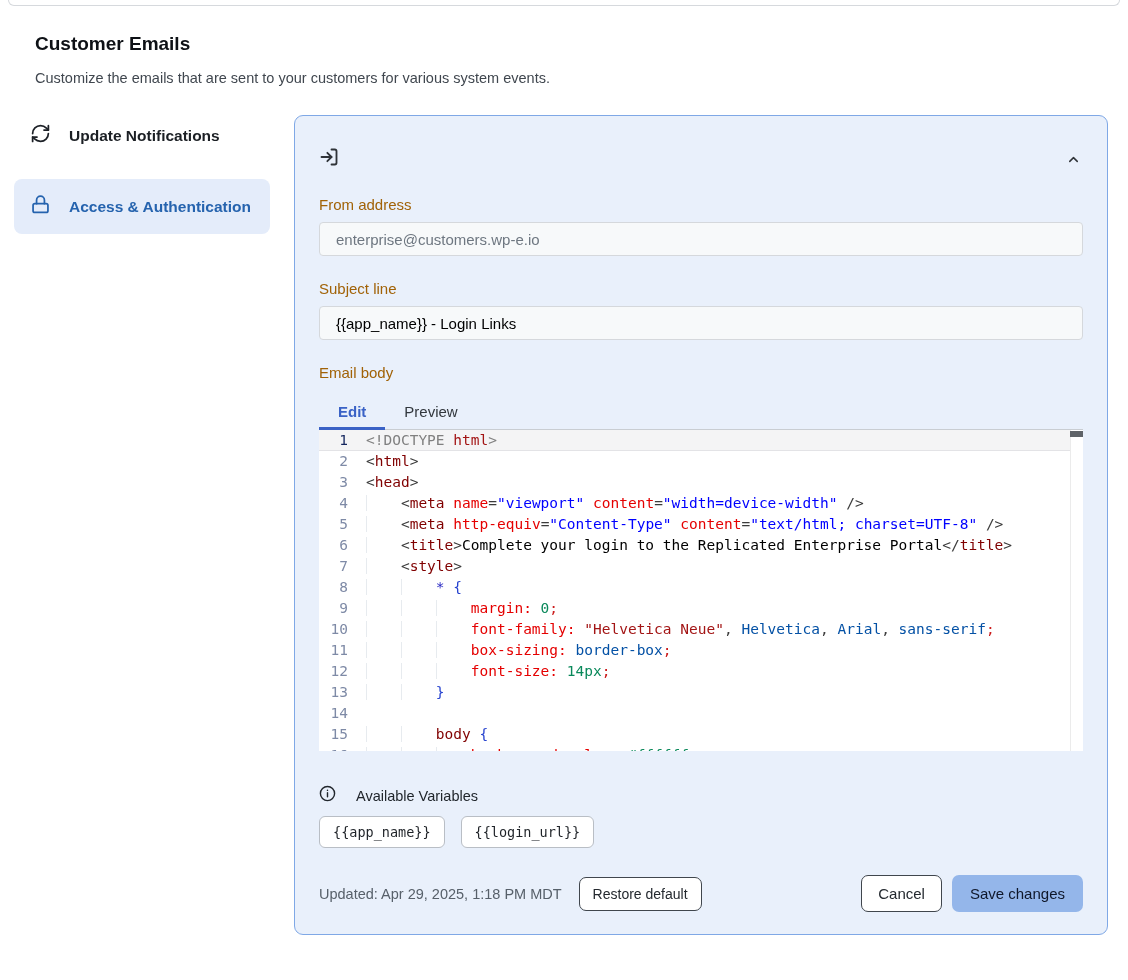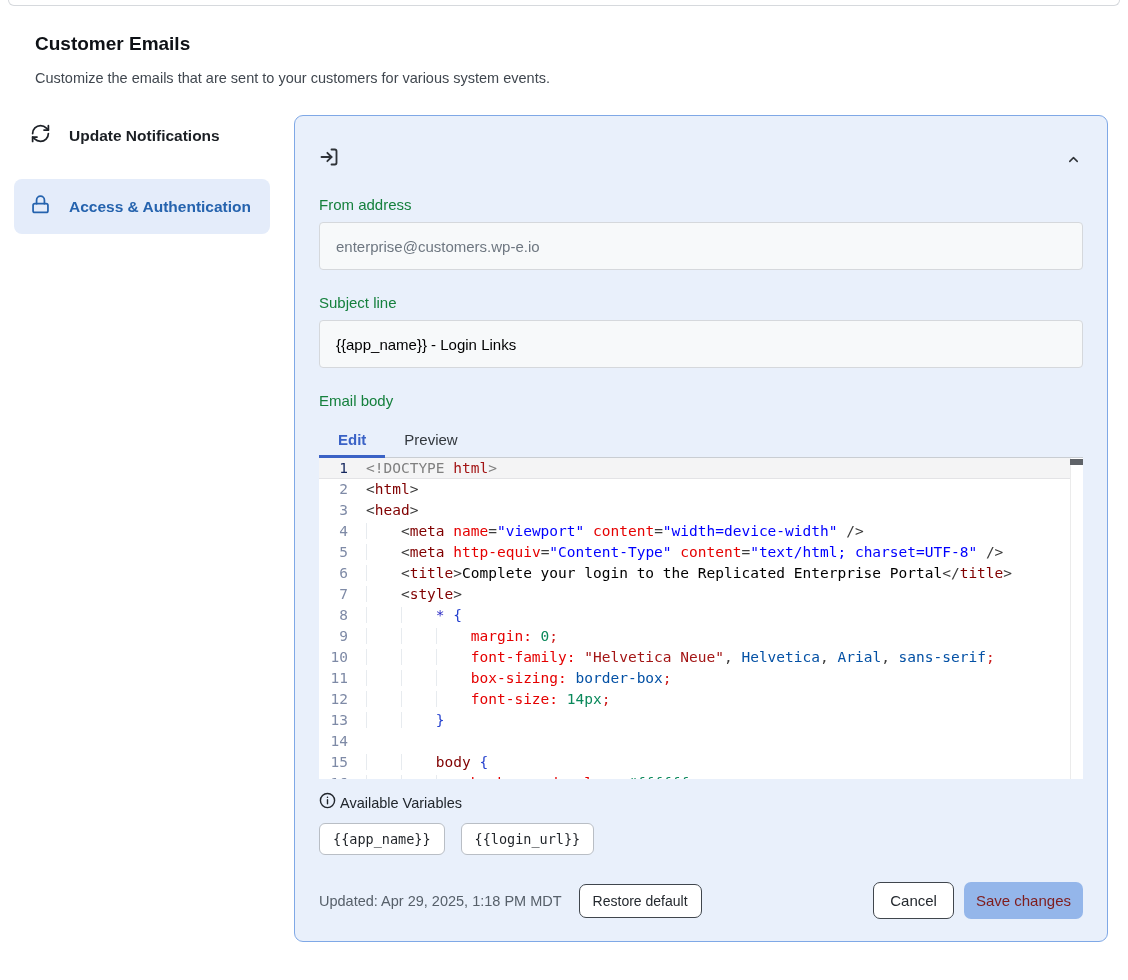--- a/index.html
+++ b/index.html
@@ -27,22 +27,22 @@
   
   .card { flex: 1; background: #e9f0fb; border: 1px solid #7fa8e6; border-radius: 9px;
     padding: 26px 24px 22px; }
 
   .card-header { display: flex; align-items: flex-start; gap: 13px; }
   .hdr-icon { margin-top: 5px; }
   .card-title { font-size: 17px; font-weight: 700; color: #22262c; }
   .card-subtitle { font-size: 15px; color: #5b6470; margin-top: 5px; }
   .collapse-btn { margin-left: auto; margin-top: 8px; background: none; border: none; cursor: pointer; padding: 2px; }
 
-  .fld-label { display: block; font-size: 15px; color: #15803d; margin: 24px 0 9px; }
-  .fld-input { width: 100%; height: 48px; background: #f7f9fa; border: 1px solid #d5d8dc;
+  .fld-label { display: block; font-size: 15px; color: #a16207; margin: 24px 0 9px; }
+  .fld-input { width: 100%; height: 34px; background: #f7f9fa; border: 1px solid #d5d8dc;
     border-radius: 4px; padding: 12px 16px; font-size: 15px;
     font-family: "Liberation Sans", sans-serif; }
   .inp-from { color: #6e7781; }
   .inp-subject { color: #000000; }
 
   
   .tabs { display: flex; margin-top: 12px; border-bottom: 1px solid #c9cdd2; }
   .tab { position: relative; padding: 10px 19px 9px; font-size: 15px; color: #32373d;
     cursor: pointer; background: none; border: none; font-family: "Liberation Sans", sans-serif; }
   .tab.active { color: #3a62c6; font-weight: 700; }
@@ -64,36 +64,36 @@
   .t-tag { color: #800000; } .t-attr { color: #e50000; } .t-str { color: #0000ff; }
   .t-txt { color: #000000; } .t-star { color: #2b2bc4; } .t-brace { color: #2743cf; }
   .t-prop { color: #e50000; } .t-num { color: #09885a; } .t-kw { color: #0451a5; }
   .t-cstr { color: #a31515; } .t-semi { color: #cb1b1b; }
 
   .sb-track { position: absolute; top: 0; right: 0; width: 13px; height: 100%;
     border-left: 1px solid #ebebeb; background: #fff; }
   .sb-thumb { position: absolute; top: 1px; right: 0; width: 13px; height: 6px; background: #5f6368; }
 
   
-  .vars-row { display: flex; align-items: center; gap: 4px; margin-top: 13px; }
+  .vars-row { display: flex; align-items: center; gap: 20px; margin-top: 34px; }
   .vars-label { font-size: 14.5px; color: #21262c; }
   .chips { display: flex; gap: 16px; margin-top: 10px; }
   .chip { background: #fff; border: 1px solid #b9bec5; border-radius: 6px; padding: 7px 13px;
     font-family: "DejaVu Sans Mono", monospace; font-size: 13.5px; color: #1f2328; cursor: pointer; }
 
   
   .footer { display: flex; align-items: center; margin-top: 27px; }
   .updated { font-size: 14.5px; color: #57606a; margin-right: 17px; }
   .btn { background: #fff; border: 1px solid #40464d; border-radius: 7px; color: #24292f;
     cursor: pointer; font-family: "Liberation Sans", sans-serif; }
   .btn-restore { padding: 8px 13px; font-size: 14px; }
   .spacer { flex: 1; }
   .btn-cancel { padding: 9px 16px; font-size: 15px; margin-right: 10px; }
-  .btn-save { background: #94b6ea; border: none; border-radius: 7px; color: #7f1d1d;
-    padding: 10px 12px; font-size: 15px; cursor: default; font-family: "Liberation Sans", sans-serif; }
+  .btn-save { background: #94b6ea; border: none; border-radius: 7px; color: #0f172a;
+    padding: 10px 18px; font-size: 15px; cursor: default; font-family: "Liberation Sans", sans-serif; }
 </style>
 </head>
 <body>
 
 <div class="top-edge"></div>
 
 <h1 class="page-title">Customer Emails</h1>
 <p class="page-subtitle">Customize the emails that are sent to your customers for various system events.</p>
 
 <div class="layout">

